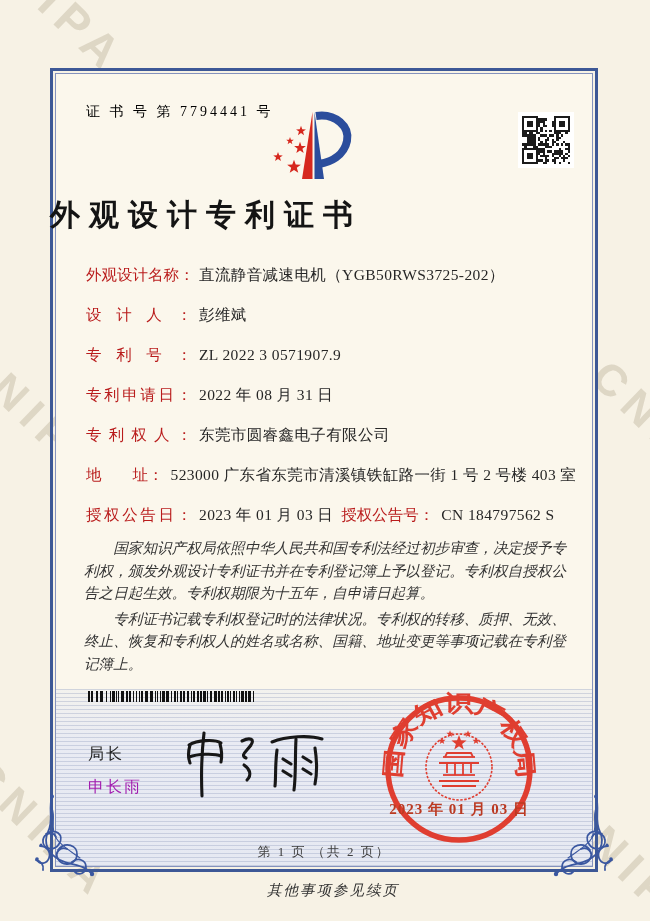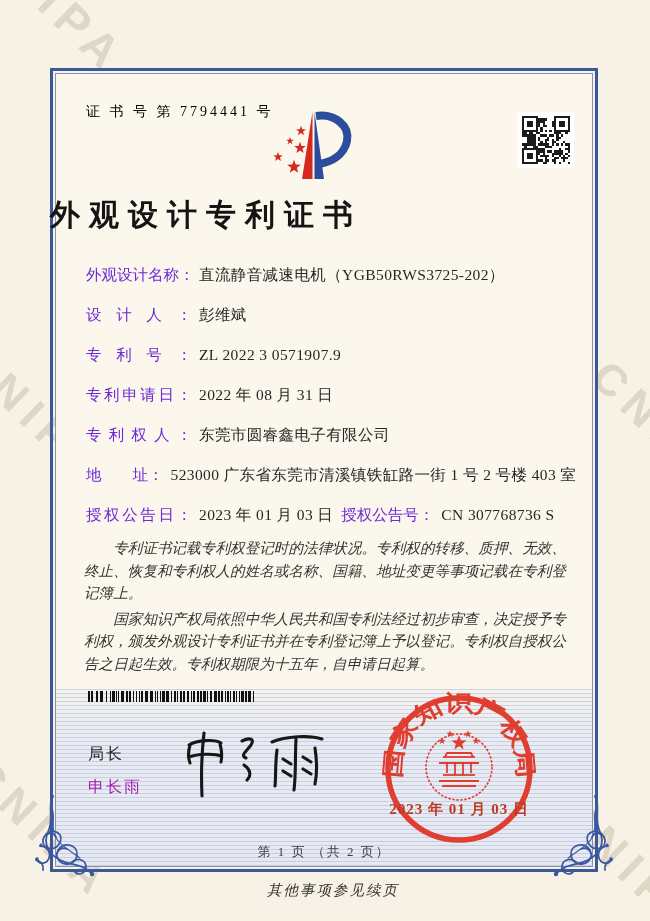--- a/index.html
+++ b/index.html
@@ -61,21 +61,21 @@
     position:absolute;z-index:4;left:50px;top:195px;width:548px;
     text-align:left;font-size:30px;font-weight:bold;
     letter-spacing:9px;color:#141414;
   }
   
   .fields{position:absolute;z-index:4;left:86px;top:264px;width:482px;}
   .field-row{height:22px;line-height:22px;margin-bottom:18px;font-size:15.5px;white-space:nowrap;}
   .field-label{
     display:inline-block;width:106px;vertical-align:top;
     text-align:justify;text-align-last:justify;text-justify:inter-ideograph;
-    color:#6d28d9;
+    color:#b91c1c;
   }
   .field-row.row-addr .field-label{width:auto;text-align-last:auto;}
   .field-value{margin-left:7px;color:#262626;letter-spacing:.4px;}
   .field-label.label-natural{width:auto;text-align-last:auto;margin-left:8px;}
   
   .paras{
     position:absolute;z-index:4;left:84px;top:537px;width:482px;
     font-size:14.6px;line-height:22.5px;text-align:justify;
     font-style:italic;color:#333;
   }
@@ -431,27 +431,27 @@
   <div class="field-row">
     <span class="field-label">专利申请日：</span><span class="field-value">2022 年 08 月 31 日</span>
   </div>
   <div class="field-row">
     <span class="field-label">专利权人：</span><span class="field-value">东莞市圆睿鑫电子有限公司</span>
   </div>
   <div class="field-row row-addr">
     <span class="field-label">地　　址：</span><span class="field-value">523000 广东省东莞市清溪镇铁缸路一街 1 号 2 号楼 403 室</span>
   </div>
   <div class="field-row">
-    <span class="field-label">授权公告日：</span><span class="field-value">2023 年 01 月 03 日</span><span class="field-label label-natural">授权公告号：</span><span class="field-value">CN 307768736 S</span>
+    <span class="field-label">授权公告日：</span><span class="field-value">2023 年 01 月 03 日</span><span class="field-label label-natural">授权公告号：</span><span class="field-value">CN 184797562 S</span>
   </div>
 </div>
 
 <div class="paras">
+  <p>国家知识产权局依照中华人民共和国专利法经过初步审查，决定授予专利权，颁发外观设计专利证书并在专利登记簿上予以登记。专利权自授权公告之日起生效。专利权期限为十五年，自申请日起算。</p>
   <p>专利证书记载专利权登记时的法律状况。专利权的转移、质押、无效、终止、恢复和专利权人的姓名或名称、国籍、地址变更等事项记载在专利登记簿上。</p>
-  <p>国家知识产权局依照中华人民共和国专利法经过初步审查，决定授予专利权，颁发外观设计专利证书并在专利登记簿上予以登记。专利权自授权公告之日起生效。专利权期限为十五年，自申请日起算。</p>
 </div>
 
 <div class="barcode" id="barcode"><i style="width:2px;background:#111"></i><i style="width:1px"></i><i style="width:2px;background:#111"></i><i style="width:3px"></i><i style="width:2px;background:#111"></i><i style="width:2px"></i><i style="width:3px;background:#111"></i><i style="width:3px"></i><i style="width:1px;background:#111"></i><i style="width:3px"></i><i style="width:1px;background:#111"></i><i style="width:1px"></i><i style="width:3px;background:#111"></i><i style="width:1px"></i><i style="width:1px;background:#111"></i><i style="width:1px"></i><i style="width:1px;background:#111"></i><i style="width:2px"></i><i style="width:3px;background:#111"></i><i style="width:2px"></i><i style="width:2px;background:#111"></i><i style="width:1px"></i><i style="width:2px;background:#111"></i><i style="width:2px"></i><i style="width:1px;background:#111"></i><i style="width:2px"></i><i style="width:1px;background:#111"></i><i style="width:2px"></i><i style="width:1px;background:#111"></i><i style="width:1px"></i><i style="width:2px;background:#111"></i><i style="width:2px"></i><i style="width:3px;background:#111"></i><i style="width:2px"></i><i style="width:3px;background:#111"></i><i style="width:2px"></i><i style="width:1px;background:#111"></i><i style="width:1px"></i><i style="width:1px;background:#111"></i><i style="width:2px"></i><i style="width:1px;background:#111"></i><i style="width:1px"></i><i style="width:3px;background:#111"></i><i style="width:1px"></i><i style="width:3px;background:#111"></i><i style="width:2px"></i><i style="width:1px;background:#111"></i><i style="width:2px"></i><i style="width:2px;background:#111"></i><i style="width:1px"></i><i style="width:1px;background:#111"></i><i style="width:2px"></i><i style="width:2px;background:#111"></i><i style="width:1px"></i><i style="width:2px;background:#111"></i><i style="width:2px"></i><i style="width:2px;background:#111"></i><i style="width:2px"></i><i style="width:1px;background:#111"></i><i style="width:1px"></i><i style="width:2px;background:#111"></i><i style="width:2px"></i><i style="width:2px;background:#111"></i><i style="width:1px"></i><i style="width:2px;background:#111"></i><i style="width:1px"></i><i style="width:3px;background:#111"></i><i style="width:1px"></i><i style="width:1px;background:#111"></i><i style="width:2px"></i><i style="width:2px;background:#111"></i><i style="width:2px"></i><i style="width:3px;background:#111"></i><i style="width:1px"></i><i style="width:2px;background:#111"></i><i style="width:1px"></i><i style="width:2px;background:#111"></i><i style="width:2px"></i><i style="width:1px;background:#111"></i><i style="width:1px"></i><i style="width:2px;background:#111"></i><i style="width:1px"></i><i style="width:1px;background:#111"></i><i style="width:2px"></i><i style="width:2px;background:#111"></i><i style="width:1px"></i><i style="width:1px;background:#111"></i><i style="width:2px"></i><i style="width:1px;background:#111"></i><i style="width:1px"></i><i style="width:3px;background:#111"></i><i style="width:1px"></i><i style="width:2px;background:#111"></i><i style="width:1px"></i><i style="width:3px;background:#111"></i><i style="width:2px"></i><i style="width:2px;background:#111"></i></div>
 
 <div class="director-title">局长</div>
 <div class="director-name">申长雨</div>
 
 <svg class="signature" width="152" height="78" viewBox="0 0 152 78">
   <g fill="none" stroke="#171717" stroke-width="3.1" stroke-linecap="round" stroke-linejoin="round">
     <path d="M24,7 C22,24 21,48 22,70"></path>

